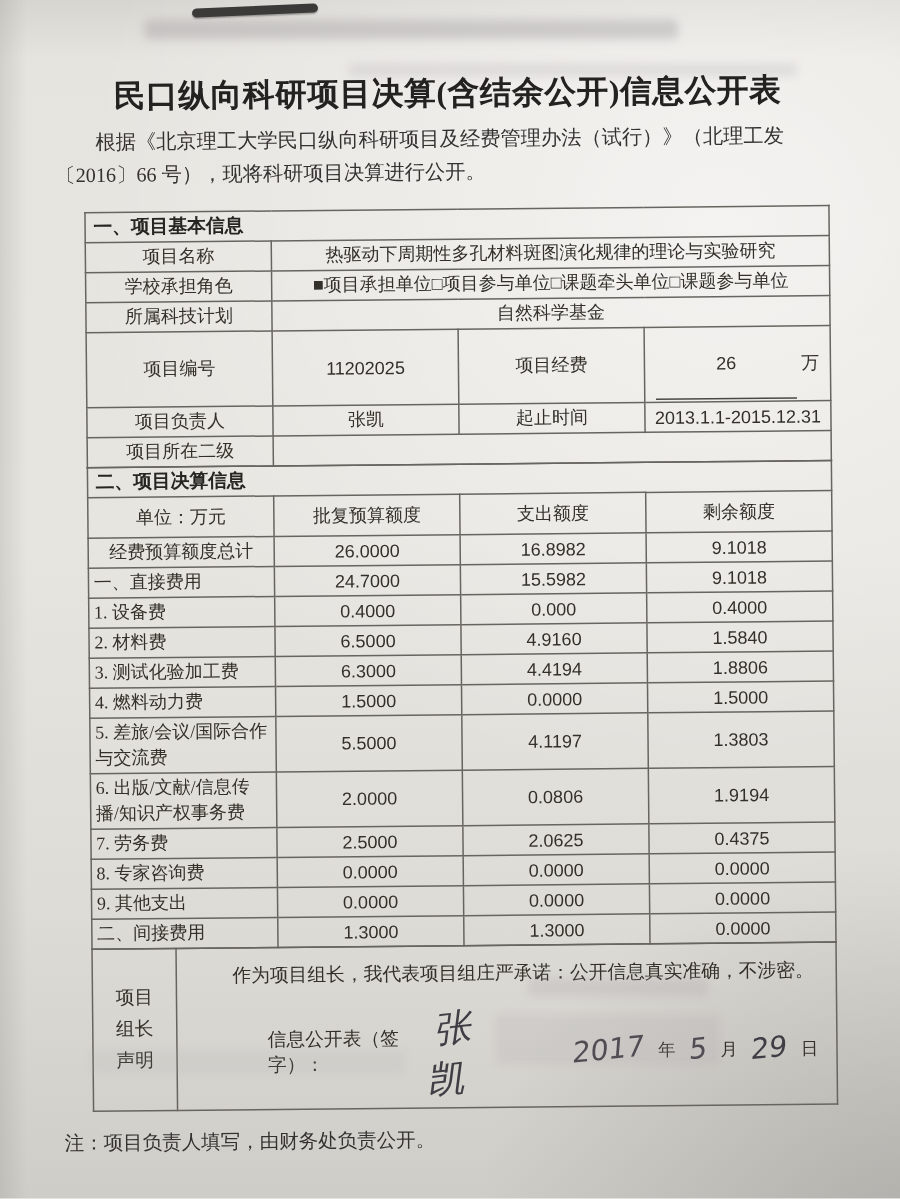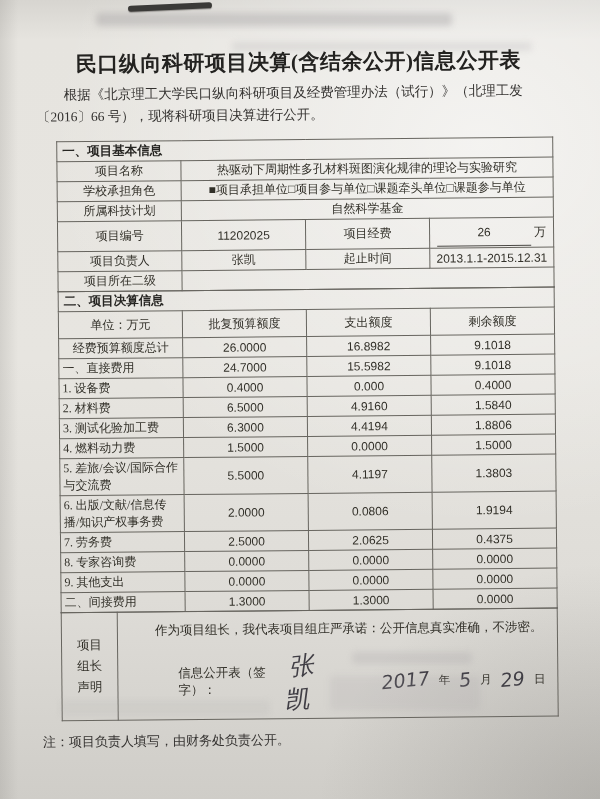--- a/index.html
+++ b/index.html
@@ -43,21 +43,21 @@
   .t1 td{height:17px;}
   .t1 .sechead, .t2 .sechead{font-weight:bold;font-size:12.5px;text-align:left;padding-left:5px;height:16px;color:#262522;}
   .lab{text-align:center;}
   .val{text-align:center;}
   .t2 th{height:24px;font-weight:normal;text-align:center;}
   .t2 td{height:17px;text-align:center;}
   .t2 td.l{text-align:left;}
   .t3{margin-top:-1px;}
   .t2{margin-top:-1px;}
   .t1{margin-top:0;}
-  .underl{display:inline-block;min-width:86px;border-bottom:1px solid #4a4844;text-align:center;padding:6px 4px;}
+  .underl{display:inline-block;min-width:86px;border-bottom:1px solid #4a4844;text-align:center;padding:16px 4px;}
   .num{font-family:"Liberation Sans","DejaVu Sans",sans-serif;font-size:12px;}
   .t3 td{height:84px;}
   .decl-lab{width:49px;text-align:center;font-size:12.5px;line-height:1.7;}
   .decl-body{vertical-align:top;padding:8px 10px 4px 12px;}
   .decl-statement{margin:2px 0 10px 0;font-size:12.5px;text-indent:2em;}
   .signline{display:flex;align-items:center;gap:6px;font-size:12.5px;padding-left:48px;}
   .hand{
     font-family:"DejaVu Sans",sans-serif;color:#403e45;
     display:inline-block;transform:rotate(-5deg) skewX(-10deg);
   }

